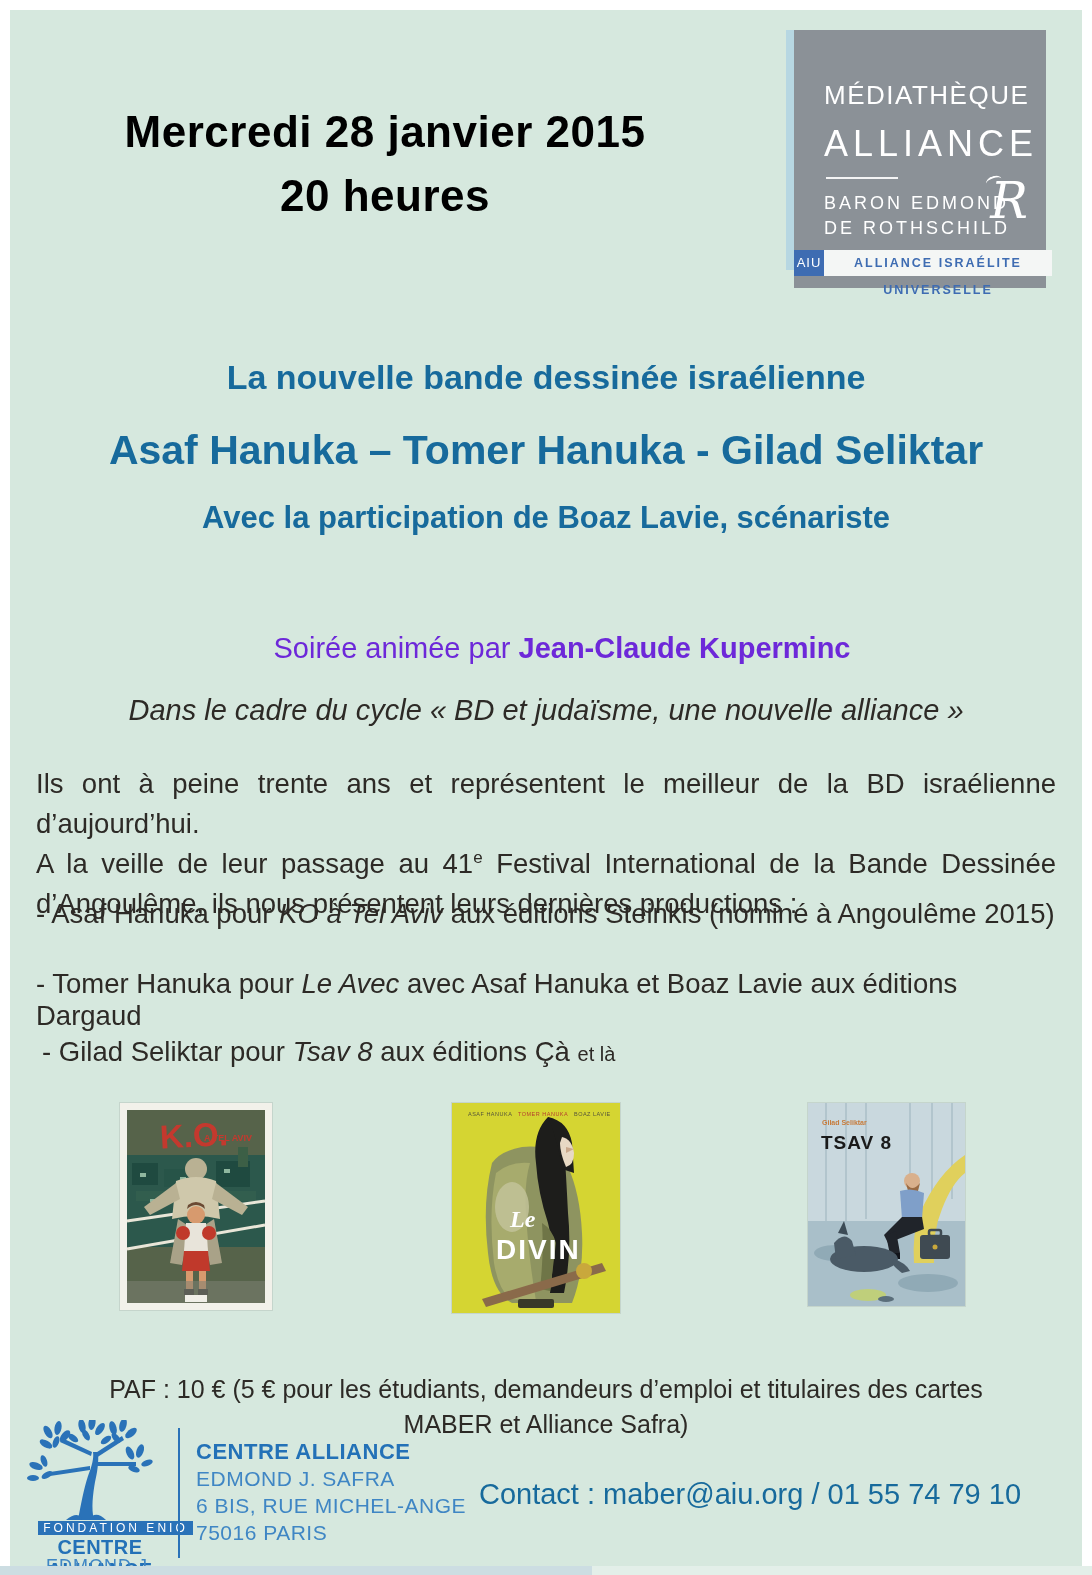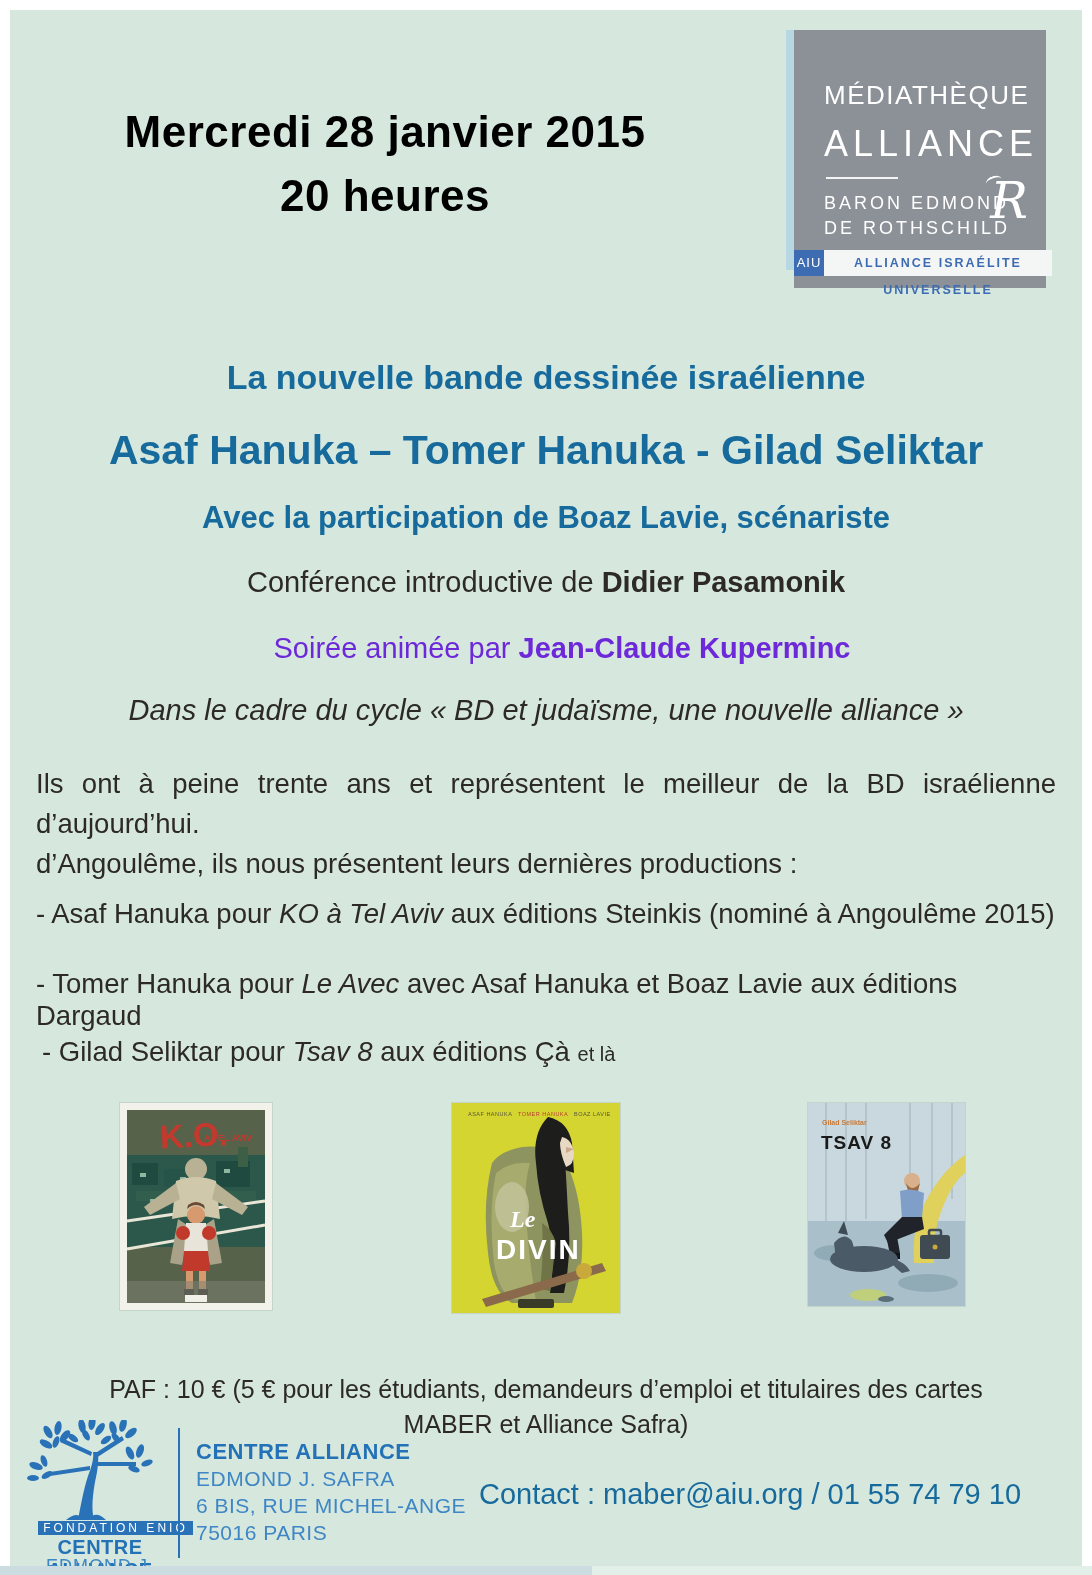--- a/index.html
+++ b/index.html
@@ -93,26 +93,26 @@
     </div>
     <div class="monogram">R</div>
     <div class="monogram-tick"></div>
   </div>
   <div class="aiu-square">AIU</div>
   <div class="aiu-banner">ALLIANCE ISRAÉLITE UNIVERSELLE</div>
 
   <div class="center-line h-title">La nouvelle bande dessinée israélienne</div>
   <div class="center-line h-authors">Asaf Hanuka – Tomer Hanuka - Gilad Seliktar</div>
   <div class="center-line h-partic">Avec la participation de Boaz Lavie, scénariste</div>
-  <div class="center-line h-conf"><span>Conférence introductive de </span><span class="bold">Didier Pasamonik</span></div>
   <div class="center-line h-soiree"><span>Soirée animée par </span><span class="bold">Jean-Claude Kuperminc</span></div>
   <div class="center-line h-cycle">Dans le cadre du cycle « BD et judaïsme, une nouvelle alliance »</div>
 
   <div class="para">
     <span class="just">Ils ont à peine trente ans et représentent le meilleur de la BD israélienne d’aujourd’hui.</span>
+    <span class="just"><span>A la veille de leur passage au 41</span><sup>e</sup><span> Festival International de la Bande Dessinée</span></span>
     <span>d’Angoulême, ils nous présentent leurs dernières productions :</span>
   </div>
 
   <div class="book-line bk1"><span>- Asaf Hanuka pour </span><span class="it">KO à Tel Aviv</span><span> aux éditions Steinkis (nominé à Angoulême 2015)</span></div>
   <div class="book-line bk2"><span>- Tomer Hanuka pour </span><span class="it">Le Avec</span><span> avec Asaf Hanuka et Boaz Lavie aux éditions Dargaud</span></div>
   <div class="book-line bk3"><span>- Gilad Seliktar pour </span><span class="it">Tsav 8</span><span> aux éditions Çà </span><span class="small">et là</span></div>
 
   <div class="cover cv1">
     <svg width="152" height="207" viewBox="0 0 152 207">
       <rect x="0" y="0" width="152" height="207" fill="#f2f1ea"></rect>

